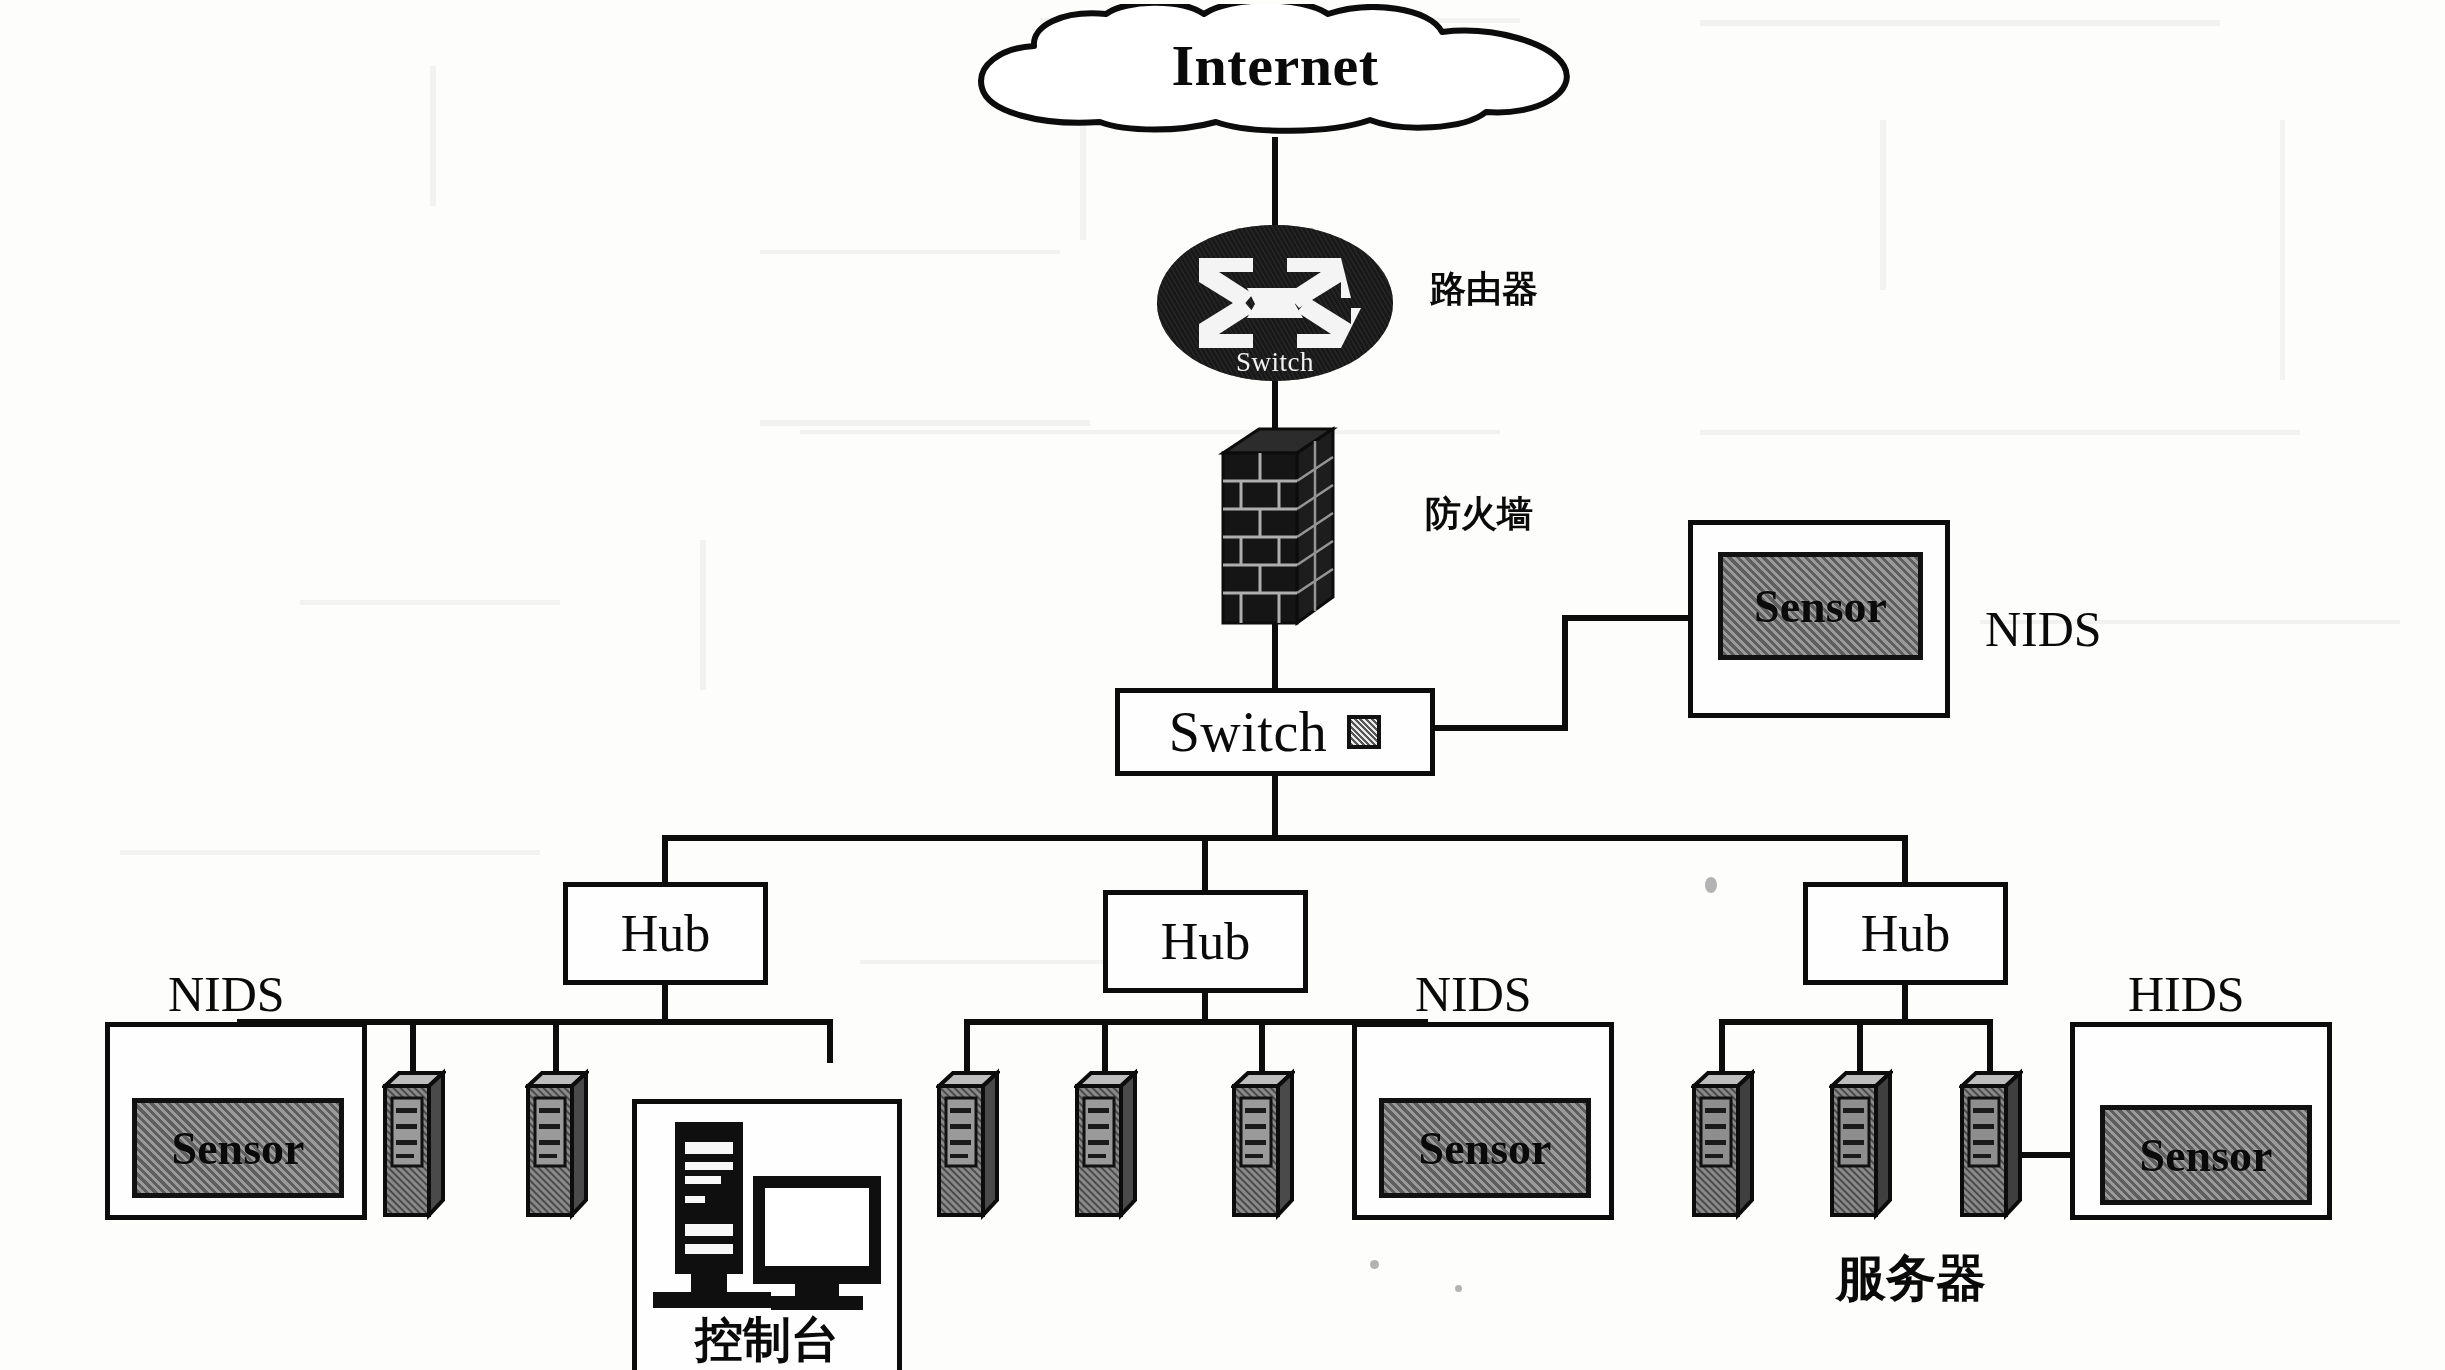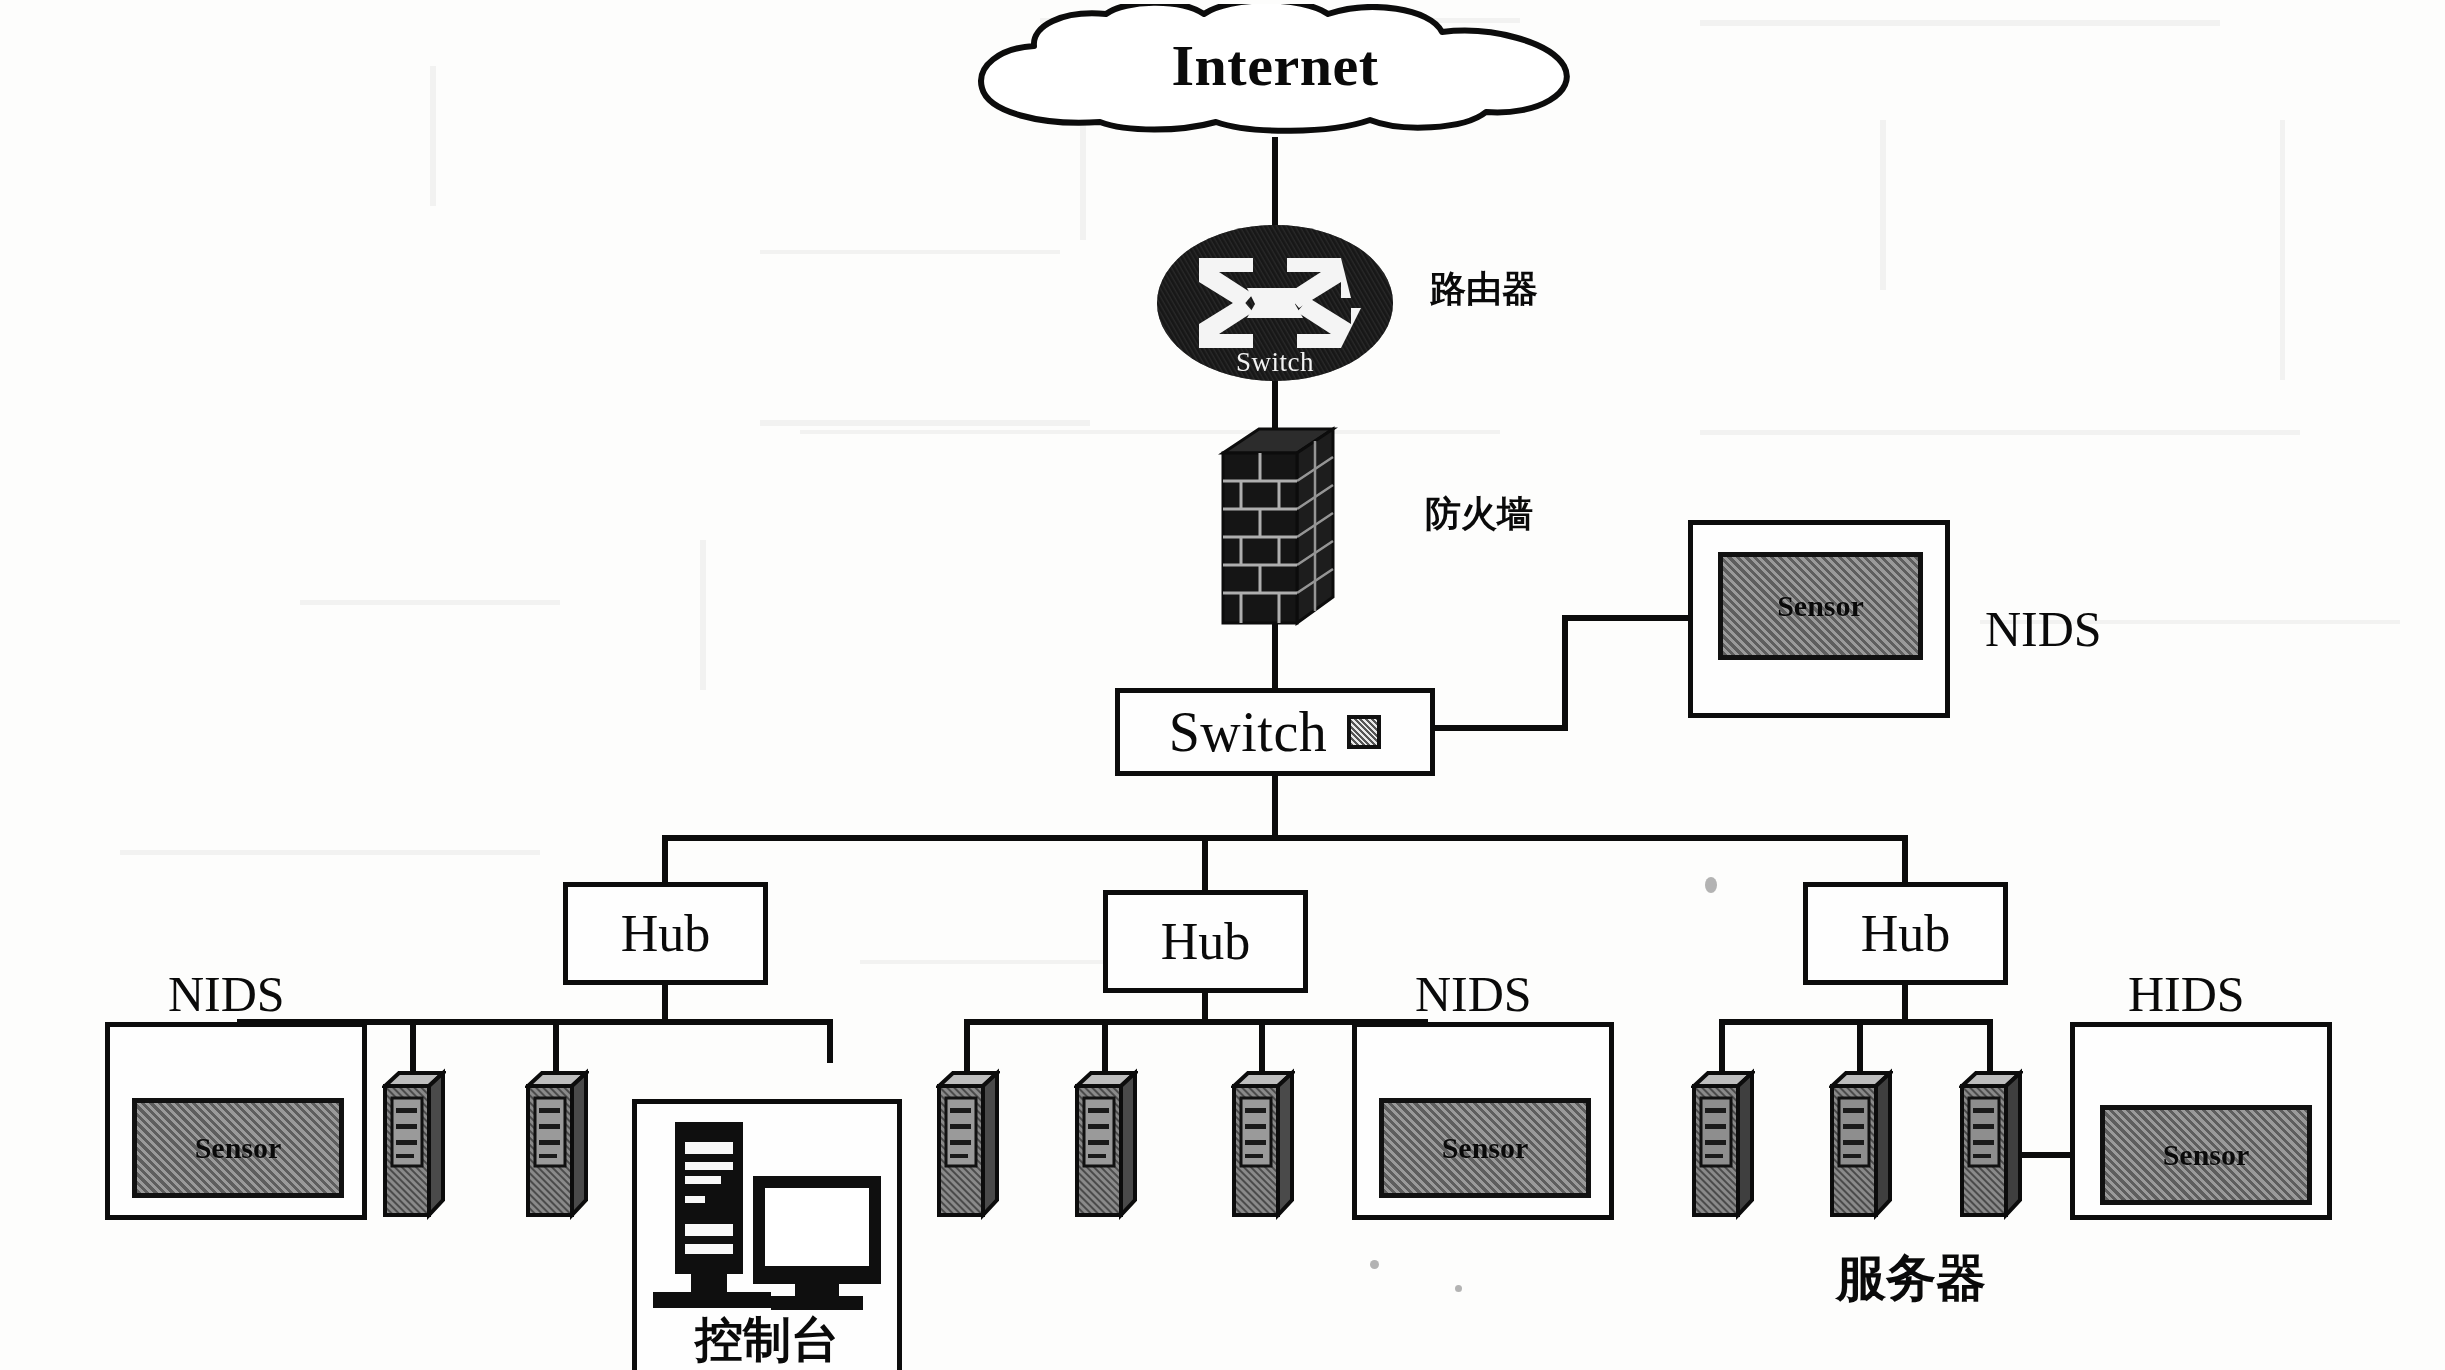--- a/index.html
+++ b/index.html
@@ -78,21 +78,21 @@
     background:
       repeating-linear-gradient(45deg, #5e5e5e 0 3px, #9a9a9a 3px 6px),
       #7d7d7d;
     display: flex;
     align-items: center;
     justify-content: center;
   }
   .sensor span {
     font-family: "Liberation Serif", serif;
     font-weight: 700;
-    font-size: 30px;
+    font-size: 46px;
     color: #0a0a0a;
     text-shadow: 0 0 2px rgba(255,255,255,.25);
   }
 
   
   .cloud-wrap { position: absolute; }
   .cloud-text {
     position: absolute;
     width: 100%;
     text-align: center;

